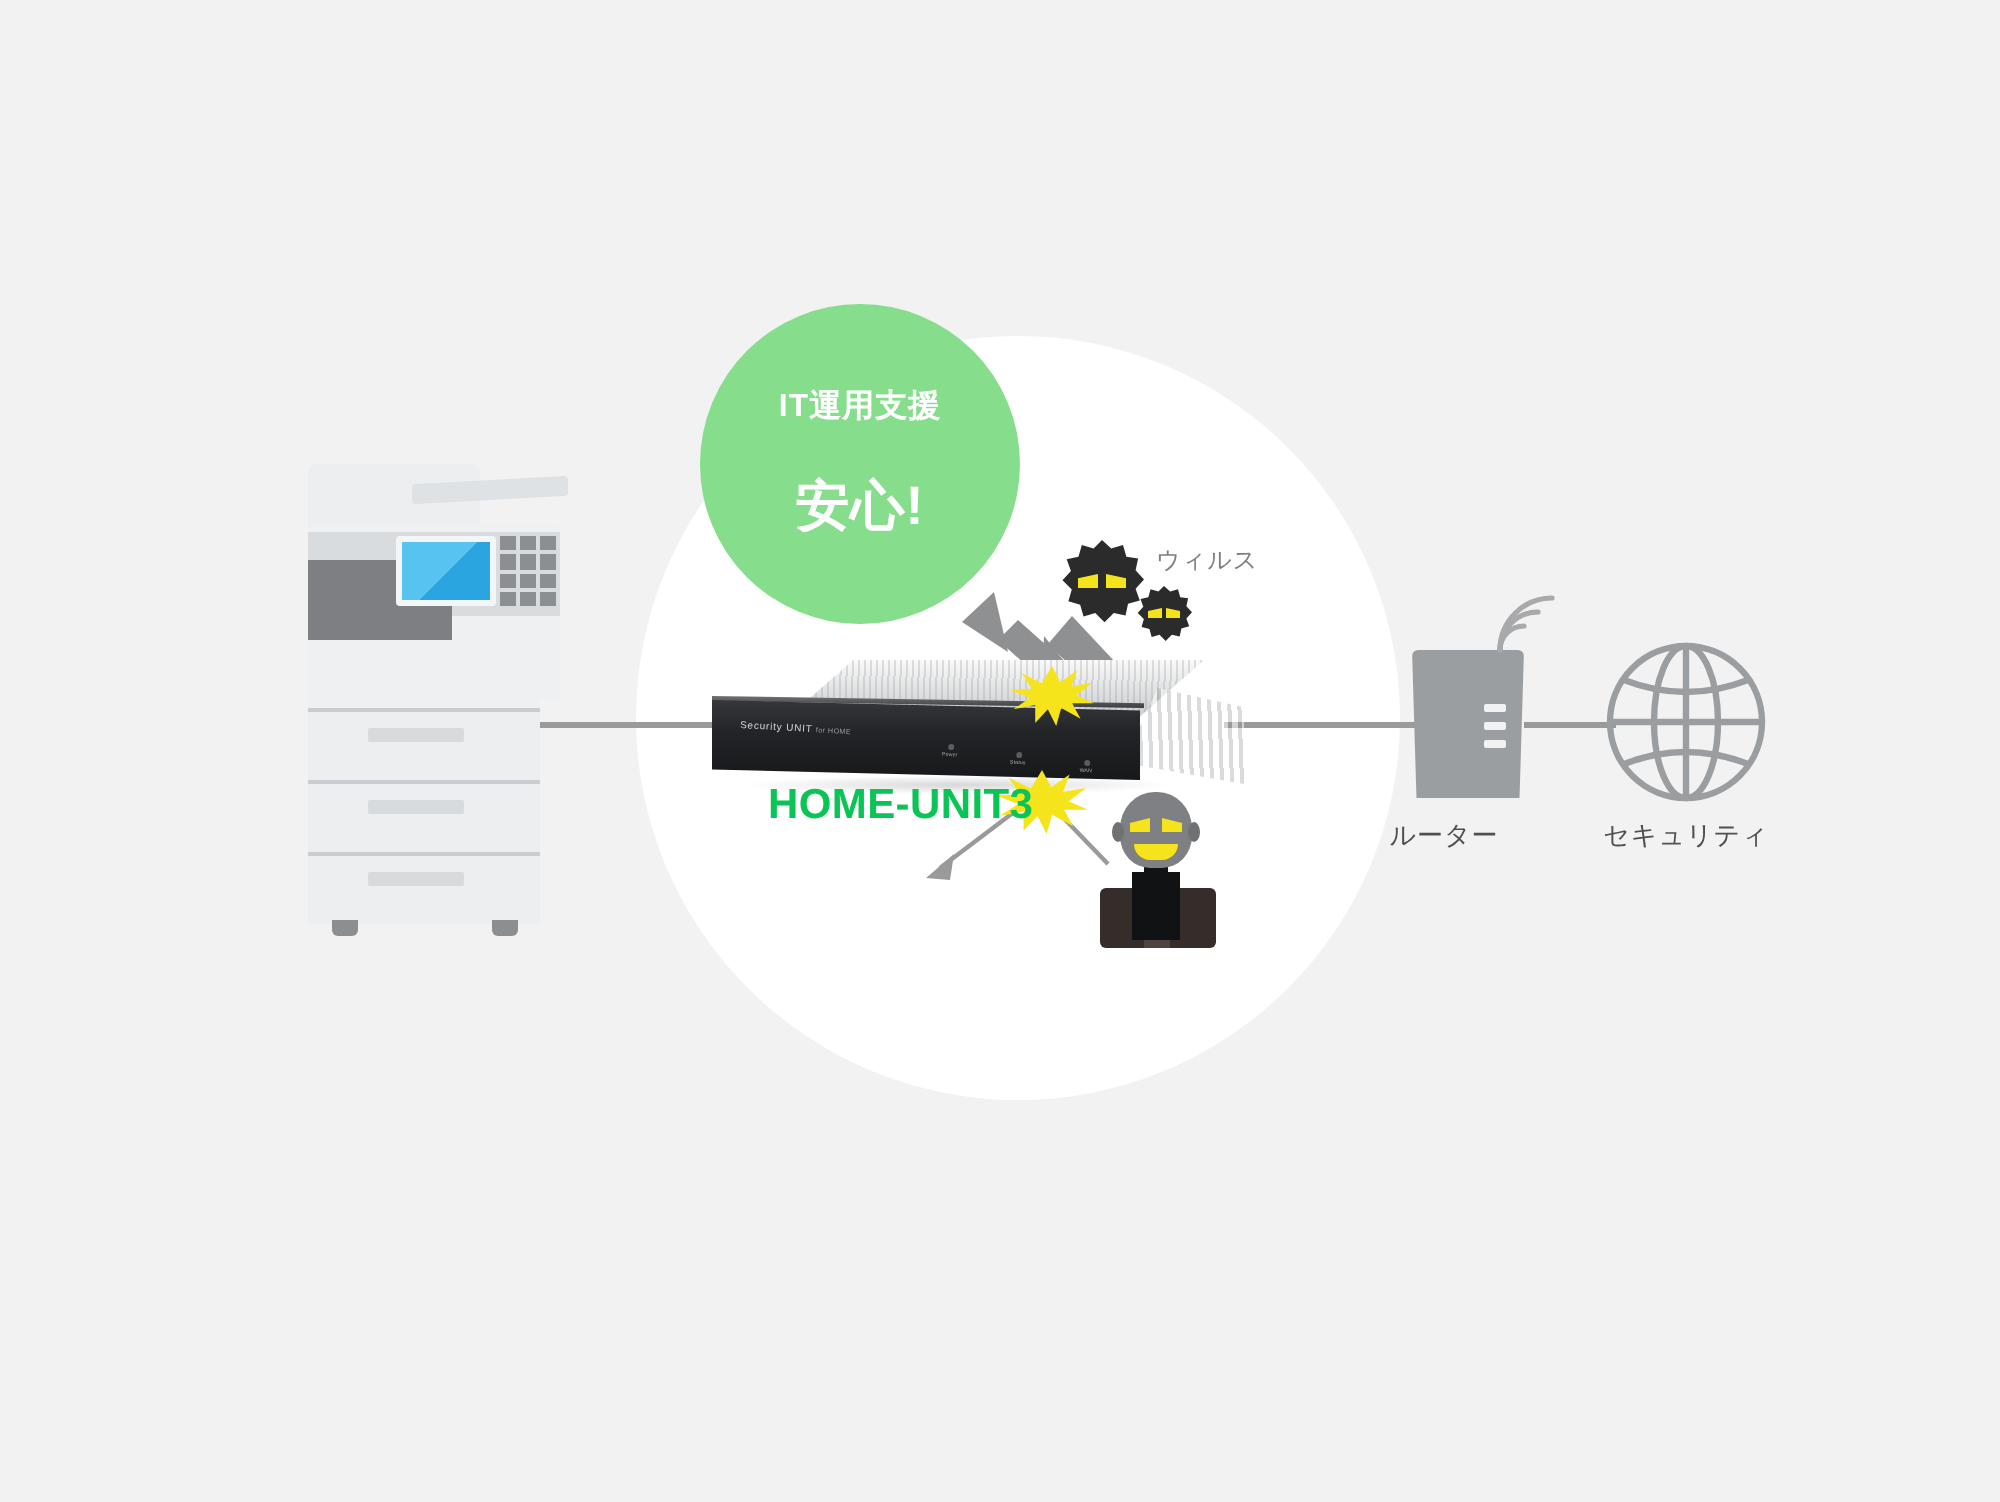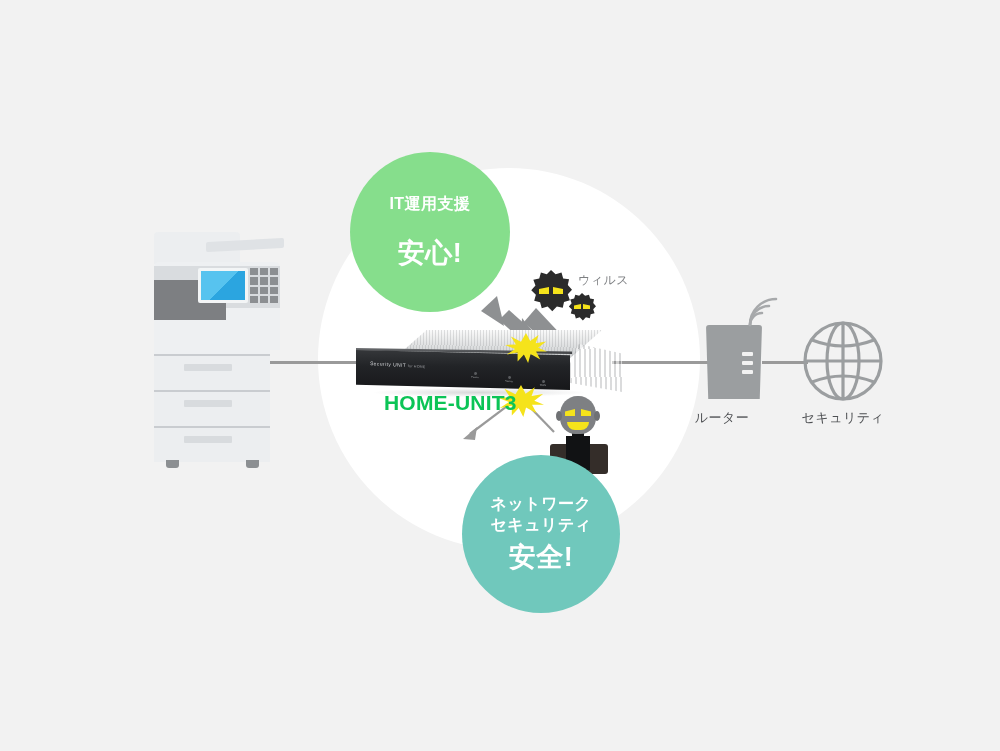--- a/index.html
+++ b/index.html
@@ -437,19 +437,14 @@
     <div class="h-eye h-eye-l"></div>
     <div class="h-eye h-eye-r"></div>
     <div class="h-mouth"></div>
   </div>
 
   <div class="bubble bubble-top">
     <div class="small">IT運用支援</div>
     <div class="big">安心!</div>
   </div>
 
-  <div class="bubble bubble-bottom">
-    <div class="small">ネットワーク</div>
-    <div class="small">セキュリティ</div>
-    <div class="big">安全!</div>
-  </div>
 
 </div>
 
 </body></html>

